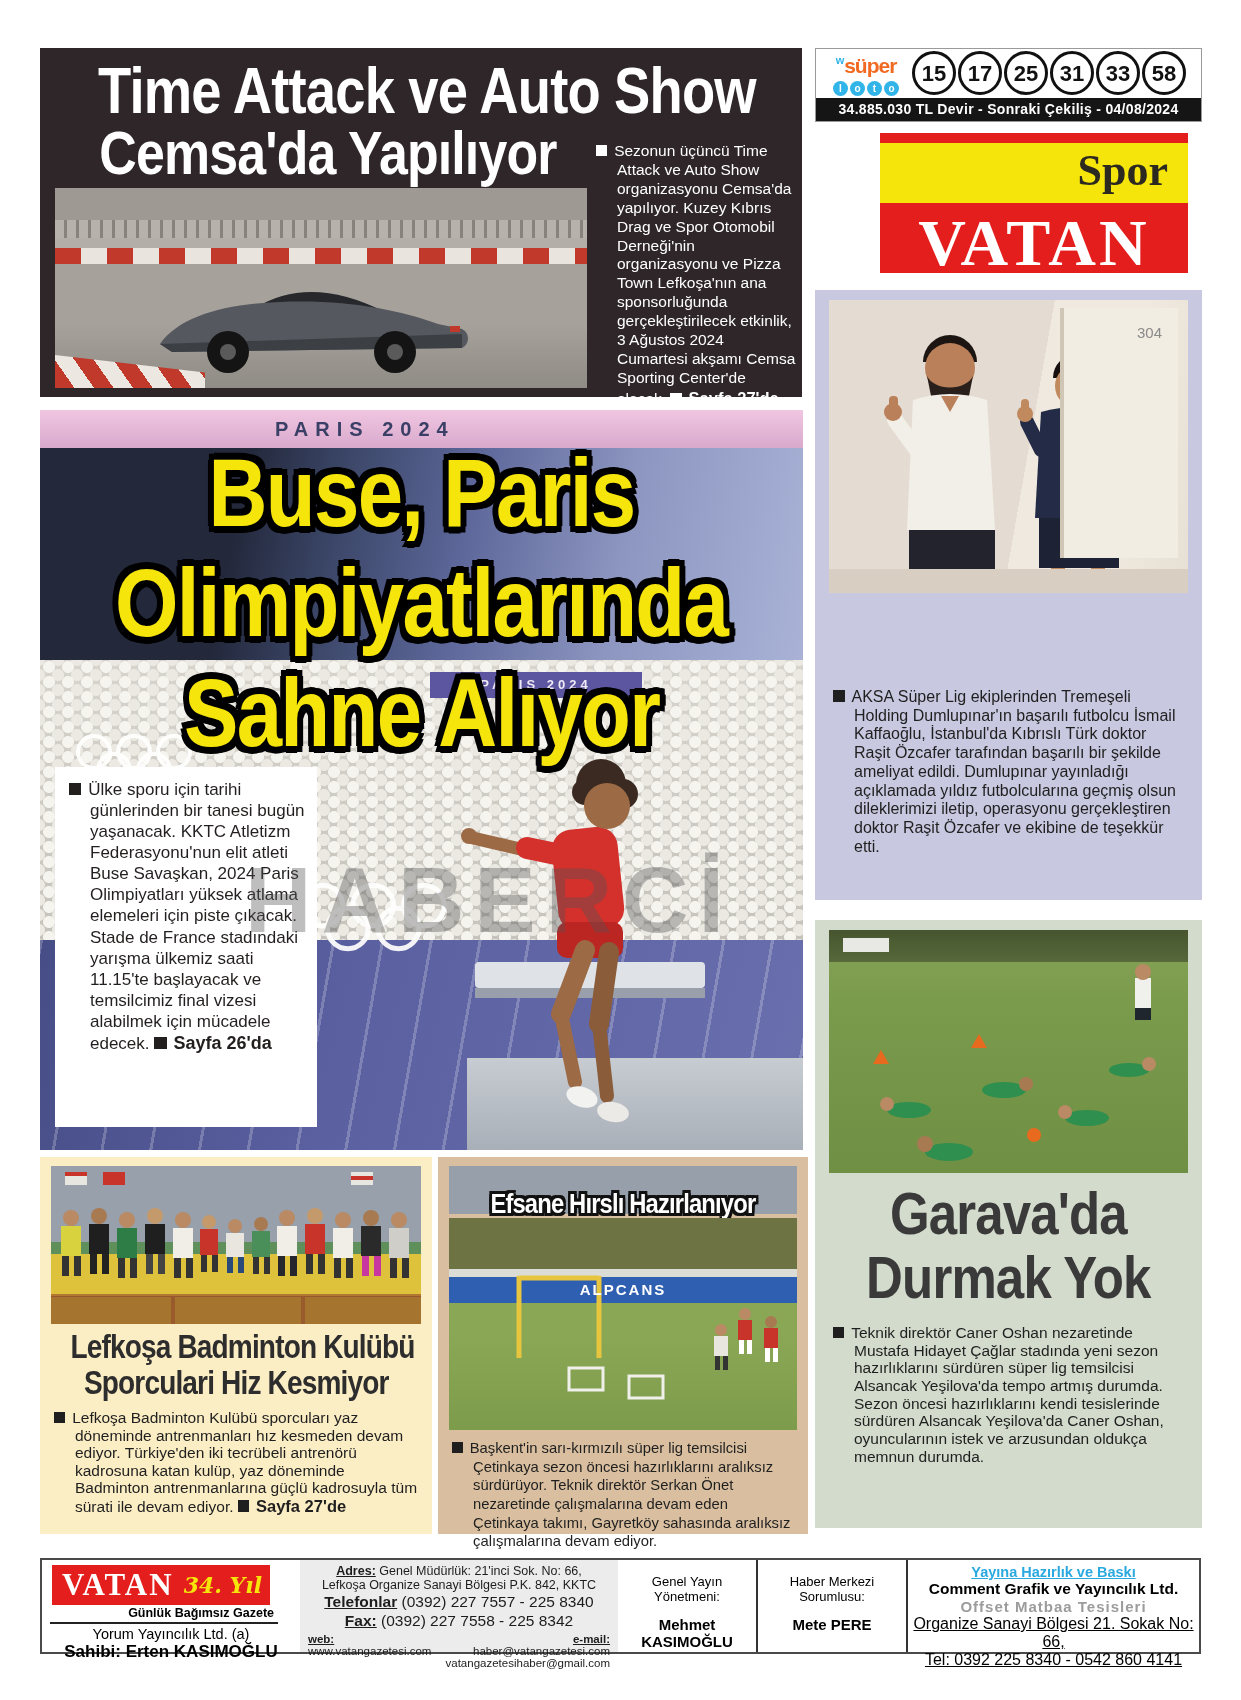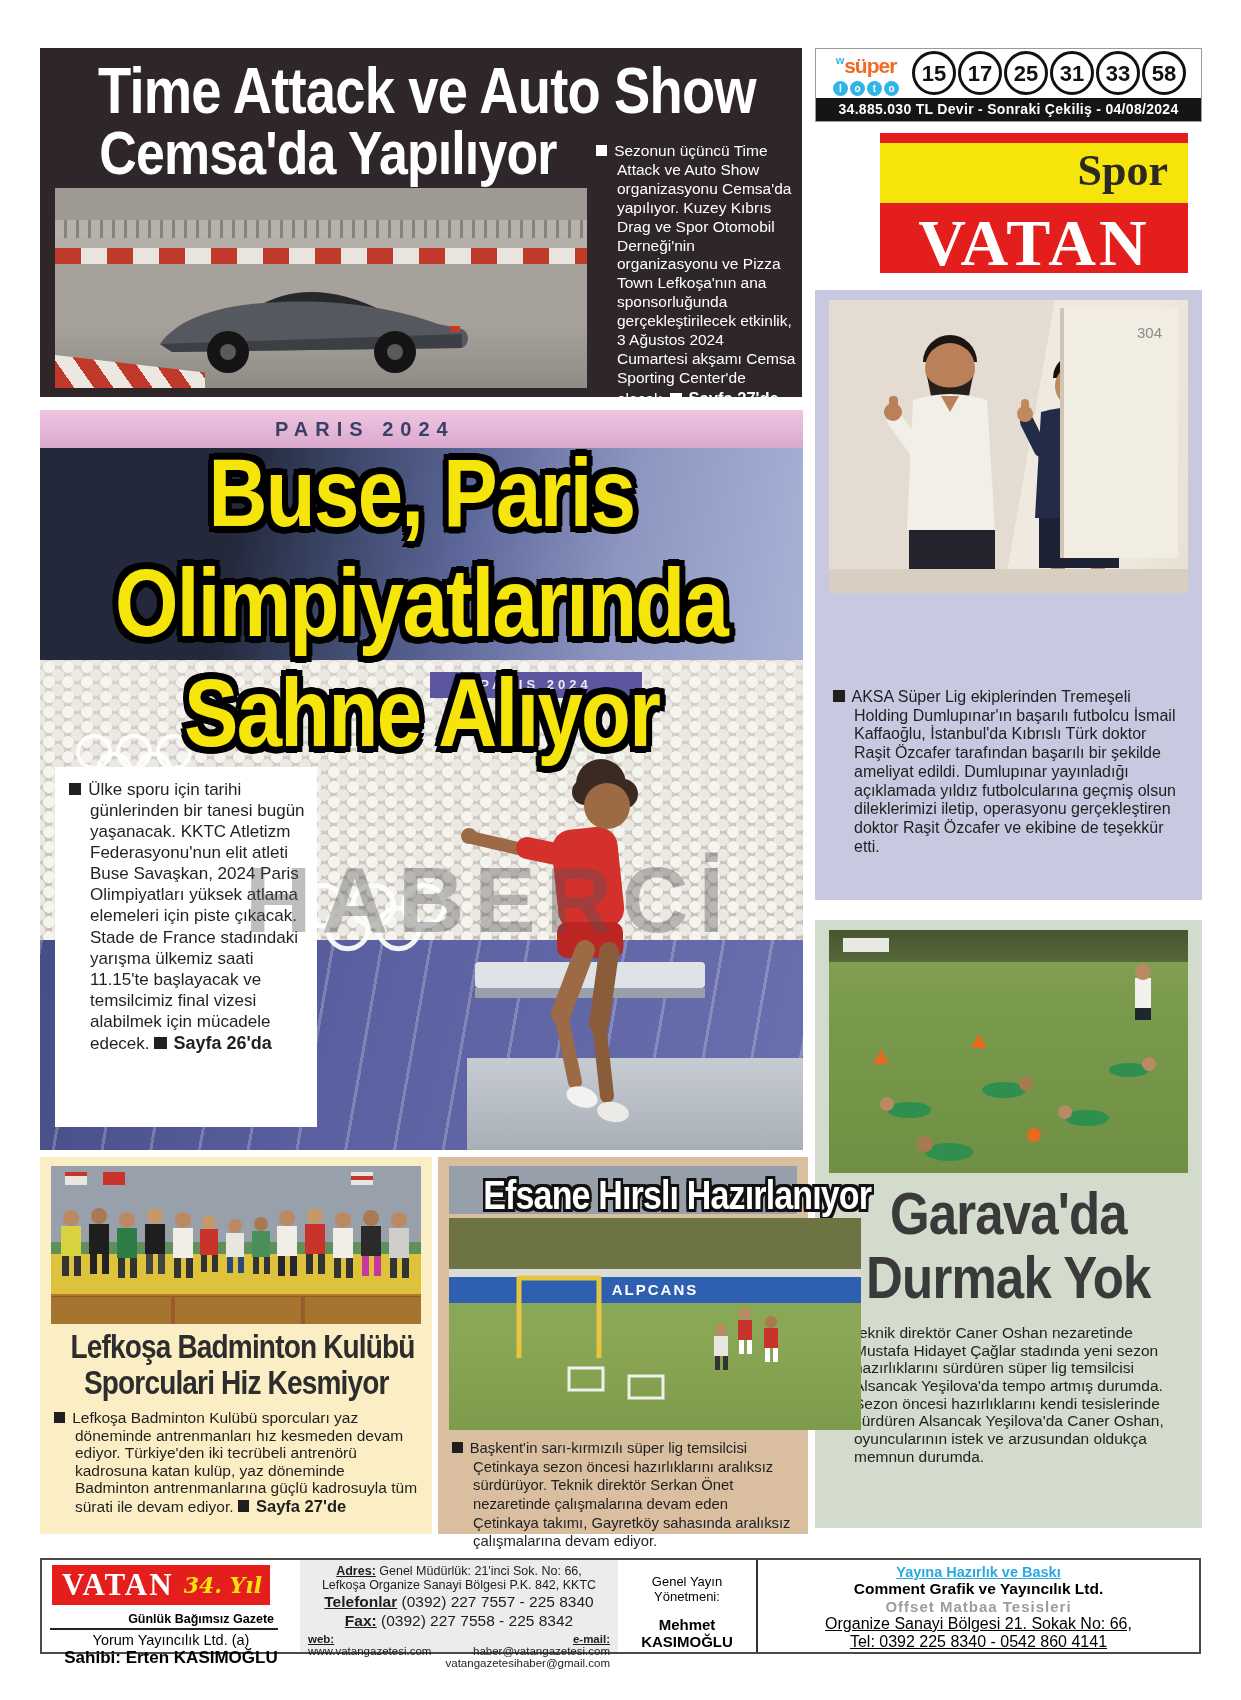--- a/index.html
+++ b/index.html
@@ -95,34 +95,34 @@
   
   .badminton { left:40px; top:1157px; width:392px; height:377px; background:#fbedc4; }
   .bd-photo { position:absolute; left:11px; top:9px; width:370px; height:158px; overflow:hidden;
     background:linear-gradient(#97a0ab 0 48%, #5f8f5a 48% 56%, #dfc23c 56% 82%, #a5752f 82%); }
   .bd-h { top:172px; font-size:33px; line-height:36px; color:#2e2d2d; }
   .bd-body { left:14px; top:252px; width:364px; font-size:15.5px; line-height:1.13; }
   .bd-body b { font-size:16.5px; }
 
   .cetinkaya { left:438px; top:1157px; width:370px; height:377px; background:#d9bfa0; }
   .ce-band { position:absolute; left:11px; top:9px; width:348px; height:48px; background:#97a0aa; text-align:center; }
-  .ce-h { display:inline-block; margin-top:7px; font-weight:bold; font-size:40px; letter-spacing:-1px; color:#fff;
+  .ce-h { display:inline-block; margin-top:22px; font-weight:bold; font-size:28px; letter-spacing:-1px; color:#fff;
     text-shadow:-3px -3px 0 #111,0 -3px 0 #111,3px -3px 0 #111,-3px 0 0 #111,3px 0 0 #111,-3px 3px 0 #111,0 3px 0 #111,3px 3px 0 #111; }
-  .ce-photo { position:absolute; left:11px; top:61px; width:412px; height:212px; overflow:hidden;
+  .ce-photo { position:absolute; left:11px; top:61px; width:348px; height:212px; overflow:hidden;
     background:linear-gradient(#6d7342 0 24%, #dcdcd6 24% 28%, #2f5fb0 28% 40%, #8aa755 40% 55%, #7d9c4b); }
   .ce-banner { position:absolute; left:0; top:28%; width:100%; height:12%; color:#fff; font-weight:bold; font-size:15px; letter-spacing:2px; text-align:center; line-height:25px; }
   .ce-body { left:14px; top:282px; width:344px; font-size:14.8px; line-height:1.26; }
 
   
   .footer { left:40px; top:1558px; width:1161px; height:96px; border:2px solid #4a4a4a; background:#fff; display:flex; }
   .f-left { width:258px; padding:5px 8px 0 8px; }
   .f-redbox { width:218px; height:40px; background:#e41e1c; margin-left:2px; padding:2px 8px 0 10px; }
   .f-vatan { font-family:"Liberation Serif", serif; font-weight:bold; font-size:31px; color:#fff; letter-spacing:2px; float:left; }
   .f-year { font-family:"DejaVu Serif", serif; font-style:italic; font-weight:bold; font-size:22px; color:#f6e50a; float:right; margin-top:5px; }
-  .f-tagline { text-align:right; font-weight:bold; font-size:12.5px; width:228px; border-bottom:2px solid #222; padding:7px 4px 2px 0; }
+  .f-tagline { text-align:right; font-weight:bold; font-size:12.5px; width:228px; border-bottom:2px solid #222; padding:1px 4px 2px 0; }
   .f-pub { text-align:center; font-size:14.5px; margin-top:2px; }
   .f-owner { text-align:center; font-weight:bold; font-size:17px; }
   .f-center { width:318px; background:#ececec; padding:4px 8px; font-size:12.5px; text-align:center; color:#1d1d1d; }
   .f-center .lbl { font-weight:bold; text-decoration:underline; }
   .f-tel { font-size:15.5px; margin-top:1px; }
   .f-webrow { display:flex; justify-content:space-between; text-align:left; margin-top:3px; font-size:11.5px; }
   .f-col { padding-top:14px; text-align:center; font-size:13px; }
   .f-editor { width:140px; border-right:2px solid #333; }
   .f-news { width:150px; border-right:2px solid #333; }
   .f-col b { display:block; margin-top:12px; font-size:15px; }
@@ -469,20 +469,24 @@
       <div class="f-tel"><span class="lbl">Fax:</span> <span>(0392) 227 7558 - 225 8342</span></div>
       <div class="f-webrow">
         <span><span class="lbl">web:</span> <span>www.vatangazetesi.com</span></span>
         <span style="text-align:right;"><span class="lbl">e-mail:</span> <span>haber@vatangazetesi.com</span><br><span>vatangazetesihaber@gmail.com</span></span>
       </div>
     </div>
     <div class="f-col f-editor">
       <span>Genel Yayın Yönetmeni:</span>
       <b>Mehmet KASIMOĞLU</b>
     </div>
+    <div class="f-col f-news">
+      <span>Haber Merkezi Sorumlusu:</span>
+      <b>Mete PERE</b>
+    </div>
     <div class="f-print">
       <div class="f-print-lbl">Yayına Hazırlık ve Baskı</div>
       <div class="f-print-co">Comment Grafik ve Yayıncılık Ltd.</div>
       <div class="f-print-fac">Offset Matbaa Tesisleri</div>
       <div class="f-print-sm">Organize Sanayi Bölgesi 21. Sokak No: 66,</div>
       <div class="f-print-sm">Tel: 0392 225 8340 - 0542 860 4141</div>
     </div>
   </footer>
 
 </div>

